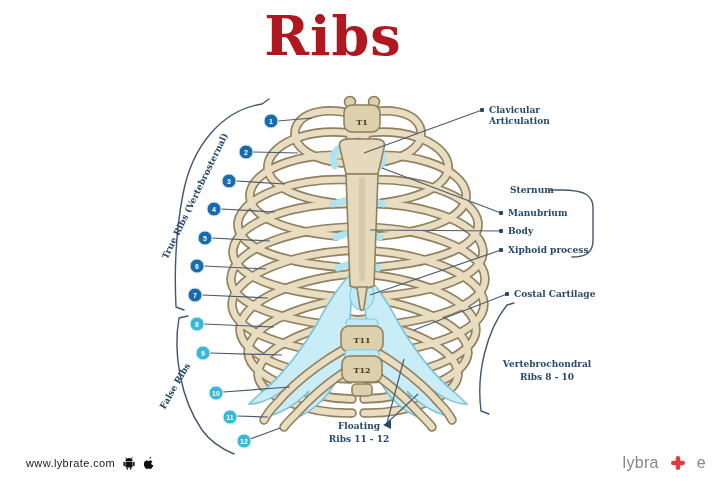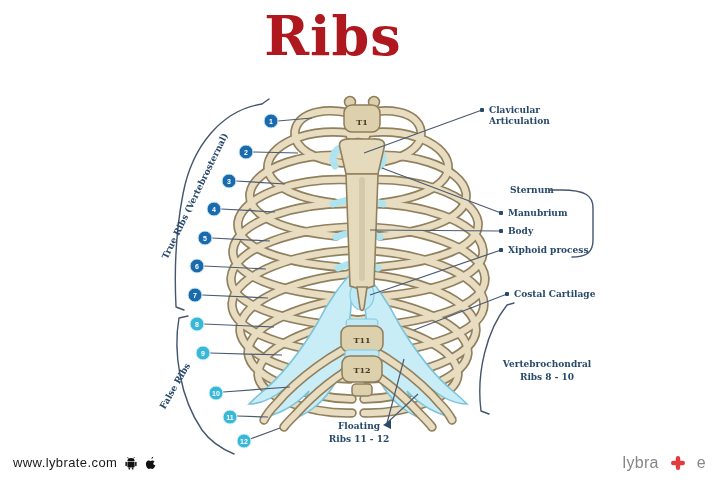--- a/index.html
+++ b/index.html
@@ -26,21 +26,21 @@
   .lbl{font-family:"DejaVu Serif",serif;font-weight:bold;font-size:9px;fill:#27496b;}
   .lblm{text-anchor:middle;}
   .rot{font-family:"DejaVu Serif",serif;font-weight:bold;font-size:9px;fill:#27496b;text-anchor:middle;}
   .dot{fill:#27496b;}
   .mT{fill:#1a6bad;stroke:#d7ecf7;stroke-width:1;}
   .mF{fill:#38b7d8;stroke:#d9f2f8;stroke-width:1;}
   .mnum{font-family:"Liberation Sans",sans-serif;font-weight:bold;font-size:7px;
         fill:#ffffff;text-anchor:middle;}
   
   .f-left{position:absolute;left:13px;bottom:12px;display:flex;align-items:center;gap:8px;}
-  .f-site{font-size:13px;color:#1a1a1a;letter-spacing:.4px;}
+  .f-site{font-size:11px;color:#1a1a1a;letter-spacing:.4px;margin-left:13px;}
   .f-right{position:absolute;right:14px;bottom:10px;display:flex;align-items:center;gap:11px;}
   .logo-txt{font-size:16px;color:#85878a;letter-spacing:.3px;}
 </style>
 </head>
 <body>
 
 <div class="title">Ribs</div>
 
 <svg class="diagram" width="720" height="482" viewBox="0 0 720 482">
   <defs>

